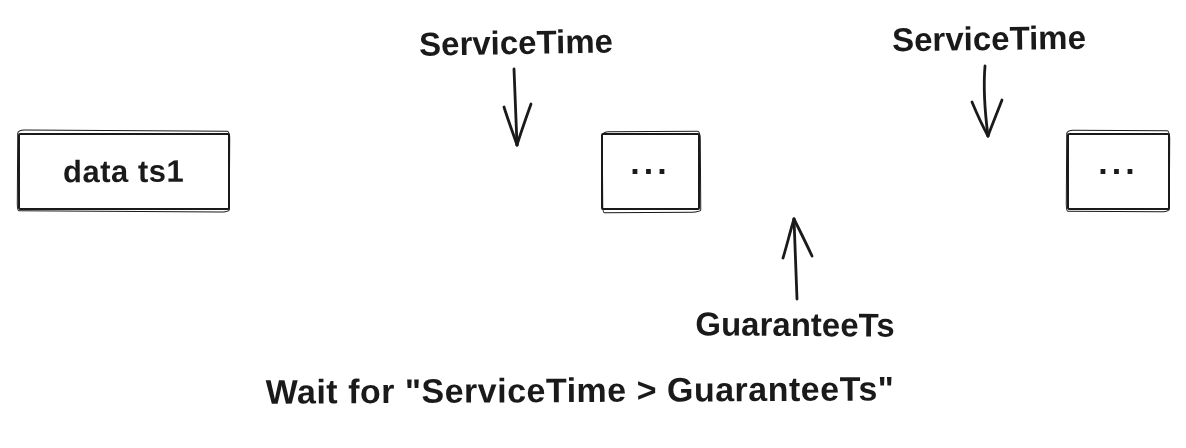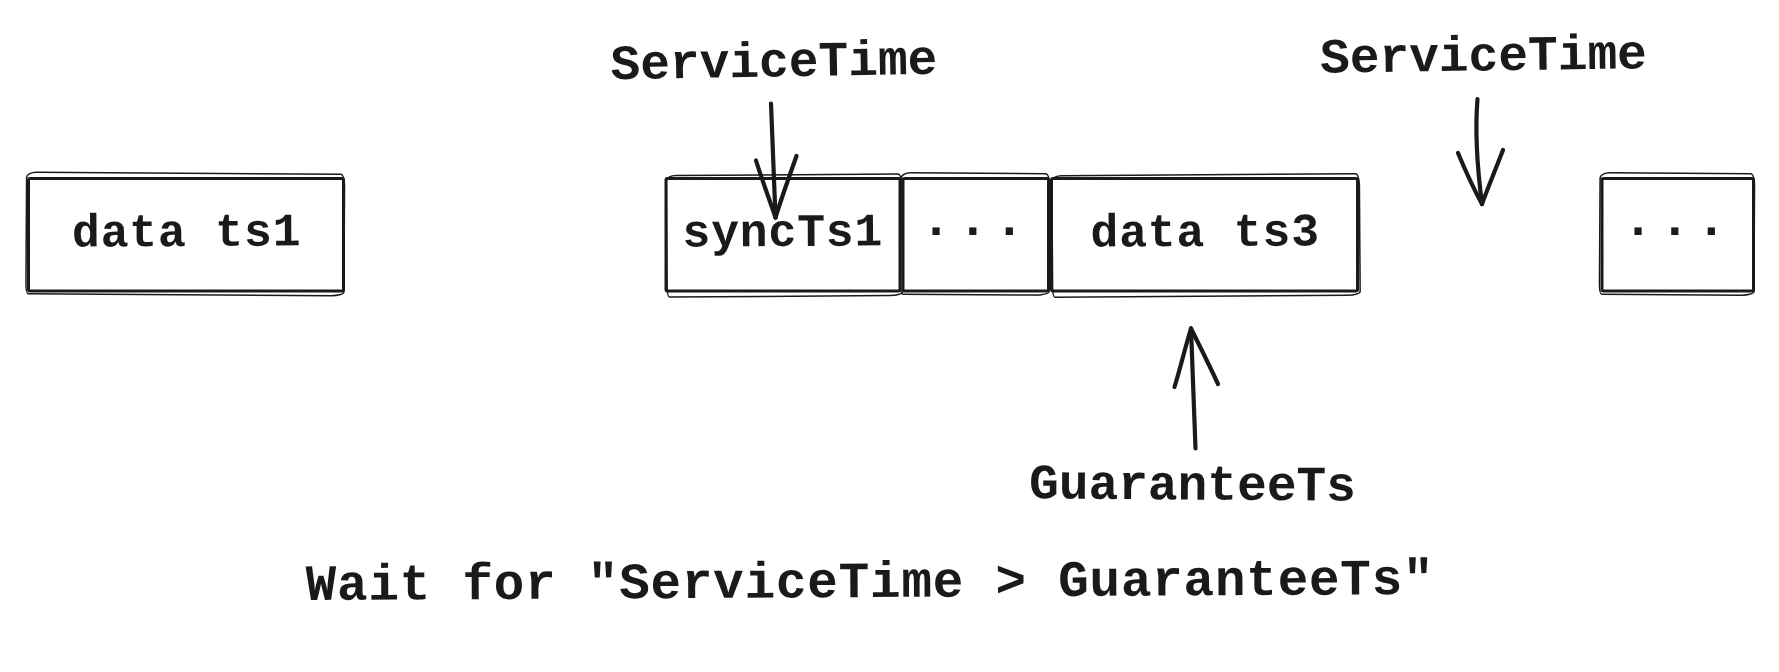--- a/index.html
+++ b/index.html
@@ -5,27 +5,27 @@
   :root{
     --ink:#1a1a1a;
     --bg:#ffffff;
   }
   html,body{margin:0;padding:0;background:var(--bg);}
   .stage{
     position:relative;
     width:1186px;height:448px;
     background:var(--bg);
     overflow:hidden;
-    font-family:Liberation Mono, monospace;
+    font-family:Liberation Sans, sans-serif;
     color:var(--ink);
   }
   
   .box{
     position:absolute;
-    top:118px;height:77px;
+    top:133px;height:77px;
     box-sizing:border-box;
     border:2.6px solid var(--ink);
     border-radius:2px;
     background:transparent;
     display:flex;align-items:center;justify-content:center;
   }
   .box::before{
     content:"";
     position:absolute;
     inset:-5px -2px -4px -3px;
@@ -92,28 +92,22 @@
 <body>
 
 <div class="stage">
 
   <div class="anno service-left">ServiceTime</div>
   <div class="anno service-right">ServiceTime</div>
 
   <div class="box b1">
     <span class="box-label">data ts1</span>
   </div>
-  <div class="box b3">
-    <span class="box-label">syncTs1</span>
-  </div>
   <div class="box b4 ellipsis">
     <span class="box-label">...</span>
-  </div>
-  <div class="box b5">
-    <span class="box-label">data ts3</span>
   </div>
   <div class="box b7 ellipsis">
     <span class="box-label">...</span>
   </div>
 
   <svg class="arrows" width="1186" height="448" viewBox="0 0 1186 448">
     <g>
       <path d="M514 69 C515 95 516 120 517 145"></path>
       <path d="M504 107 C508 120 513 133 517 145"></path>
       <path d="M531 104 C526 118 521 132 517 145"></path>

